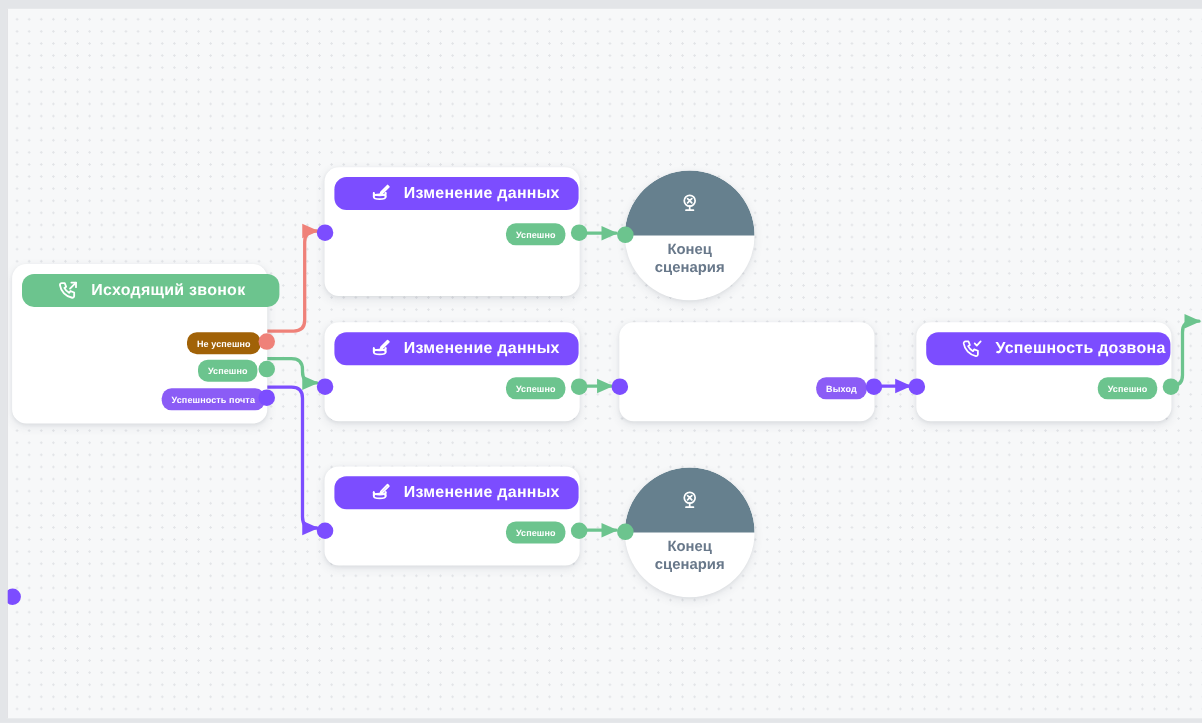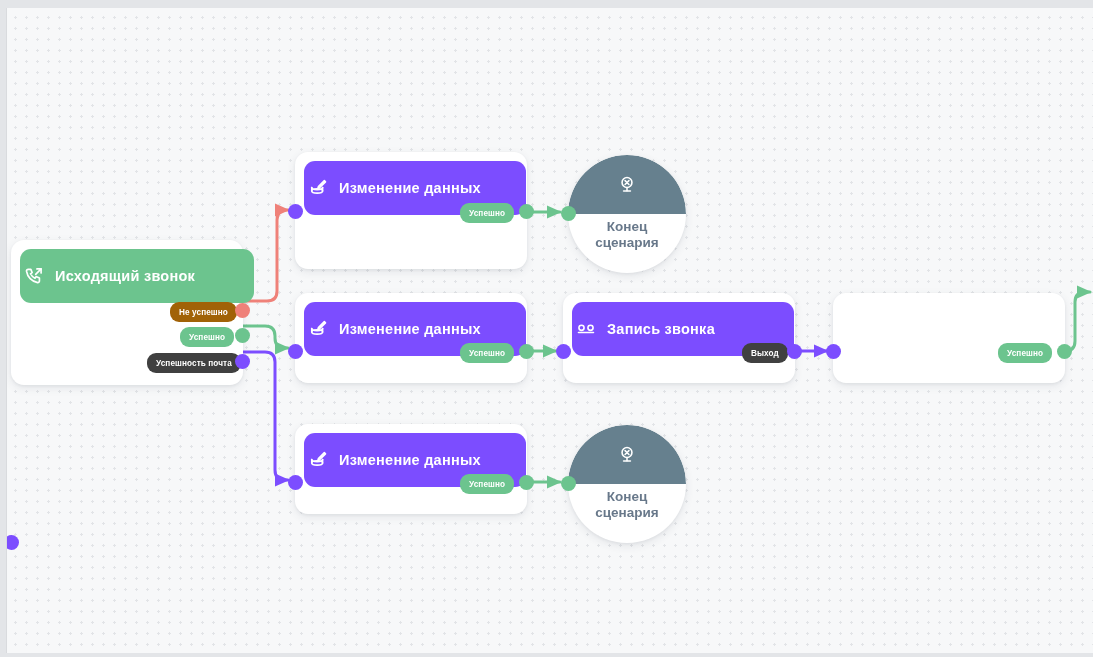--- a/index.html
+++ b/index.html
@@ -31,25 +31,25 @@
   .node {
     position: absolute;
     background: #ffffff;
     border-radius: 13px;
     box-shadow: 0 3px 9px rgba(60,70,90,0.10), 0 1px 3px rgba(60,70,90,0.07);
   }
   .node-header {
     position: absolute;
     left: 9px;
     top: 9px;
-    height: 54px;
+    height: 30px;
     border-radius: 11px;
     display: flex;
     align-items: center;
-    padding: 0 4px;
+    padding: 0 32px;
     gap: 11px;
   }
   .node-header .title {
     color: #ffffff;
     font-size: 14.5px;
     font-weight: bold;
     letter-spacing: 0.25px;
     white-space: nowrap;
   }
   .node-header .nicon { width: 20px; height: 20px; display: block; flex: 0 0 20px; }
@@ -79,21 +79,21 @@
     padding: 0 9px;
     color: #ffffff;
     font-size: 8.2px;
     font-weight: bold;
     white-space: nowrap;
     letter-spacing: 0.1px;
     z-index: 5;
   }
   .bg-green  { background: #6cc48e; }
   .bg-red    { background: #a16207; }
-  .bg-purple { background: #404040; }
+  .bg-purple { background: #8b5cf6; }
 
   
   .endnode {
     position: absolute;
     width: 118px;
     height: 118px;
     border-radius: 50%;
     background: #ffffff;
     box-shadow: 0 3px 9px rgba(60,70,90,0.10), 0 1px 3px rgba(60,70,90,0.07);
     overflow: hidden;
@@ -217,36 +217,35 @@
         </svg>
       </span>
       <span class="title">Изменение данных</span>
     </div>
     <div class="port purple" style="left:-7px; top:51px;"></div>
     <div class="badge bg-green" style="left:165px; top:50px;">Успешно</div>
     <div class="port green" style="left:224px; top:51px;"></div>
   </div>
 
   <div class="node" style="left:556px; top:285px; width:232px; height:90px;">
-    <div class="node-header hdr-purple" style="width:222px;">
-      <span class="nicon">
-        <svg viewBox="0 0 24 24" fill="none" stroke="#ffffff" stroke-width="1.9" stroke-linecap="round">
-          <circle cx="6.6" cy="10.5" r="3.1"></circle>
-          <circle cx="17.4" cy="10.5" r="3.1"></circle>
-          <path d="M3 16.2h18"></path>
-        </svg>
-      </span>
-      <span class="title">Запись звонка</span>
-    </div>
     <div class="port purple" style="left:-7px; top:51px;"></div>
     <div class="badge bg-purple" style="left:179px; top:50px;">Выход</div>
     <div class="port purple" style="left:224px; top:51px;"></div>
   </div>
 
   <div class="node" style="left:826px; top:285px; width:232px; height:90px;">
+    <div class="node-header hdr-purple" style="width:222px;">
+      <span class="nicon">
+        <svg viewBox="0 0 24 24" fill="none" stroke="#ffffff" stroke-width="1.9" stroke-linecap="round" stroke-linejoin="round">
+          <path d="M14.5 6.2l2.3 2.4 4.2-4.6"></path>
+          <path d="M4.5 4h3.2l1.6 4-2 1.3a12 12 0 0 0 5.4 5.4l1.3-2 4 1.6V18a2 2 0 0 1-2.2 2A16.5 16.5 0 0 1 2.5 6.2 2 2 0 0 1 4.5 4z"></path>
+        </svg>
+      </span>
+      <span class="title">Успешность дозвона</span>
+    </div>
     <div class="port purple" style="left:-7px; top:51px;"></div>
     <div class="badge bg-green" style="left:165px; top:50px;">Успешно</div>
     <div class="port green" style="left:224px; top:51px;"></div>
   </div>
 
   <div class="endnode" style="left:561px; top:147px;">
     <div class="cap">
       <svg viewBox="0 0 24 24" fill="none" stroke="#ffffff" stroke-width="1.7" stroke-linecap="round">
         <circle cx="12" cy="9.3" r="5.4"></circle>
         <path d="M9.9 7.2l4.2 4.2M14.1 7.2l-4.2 4.2"></path>

